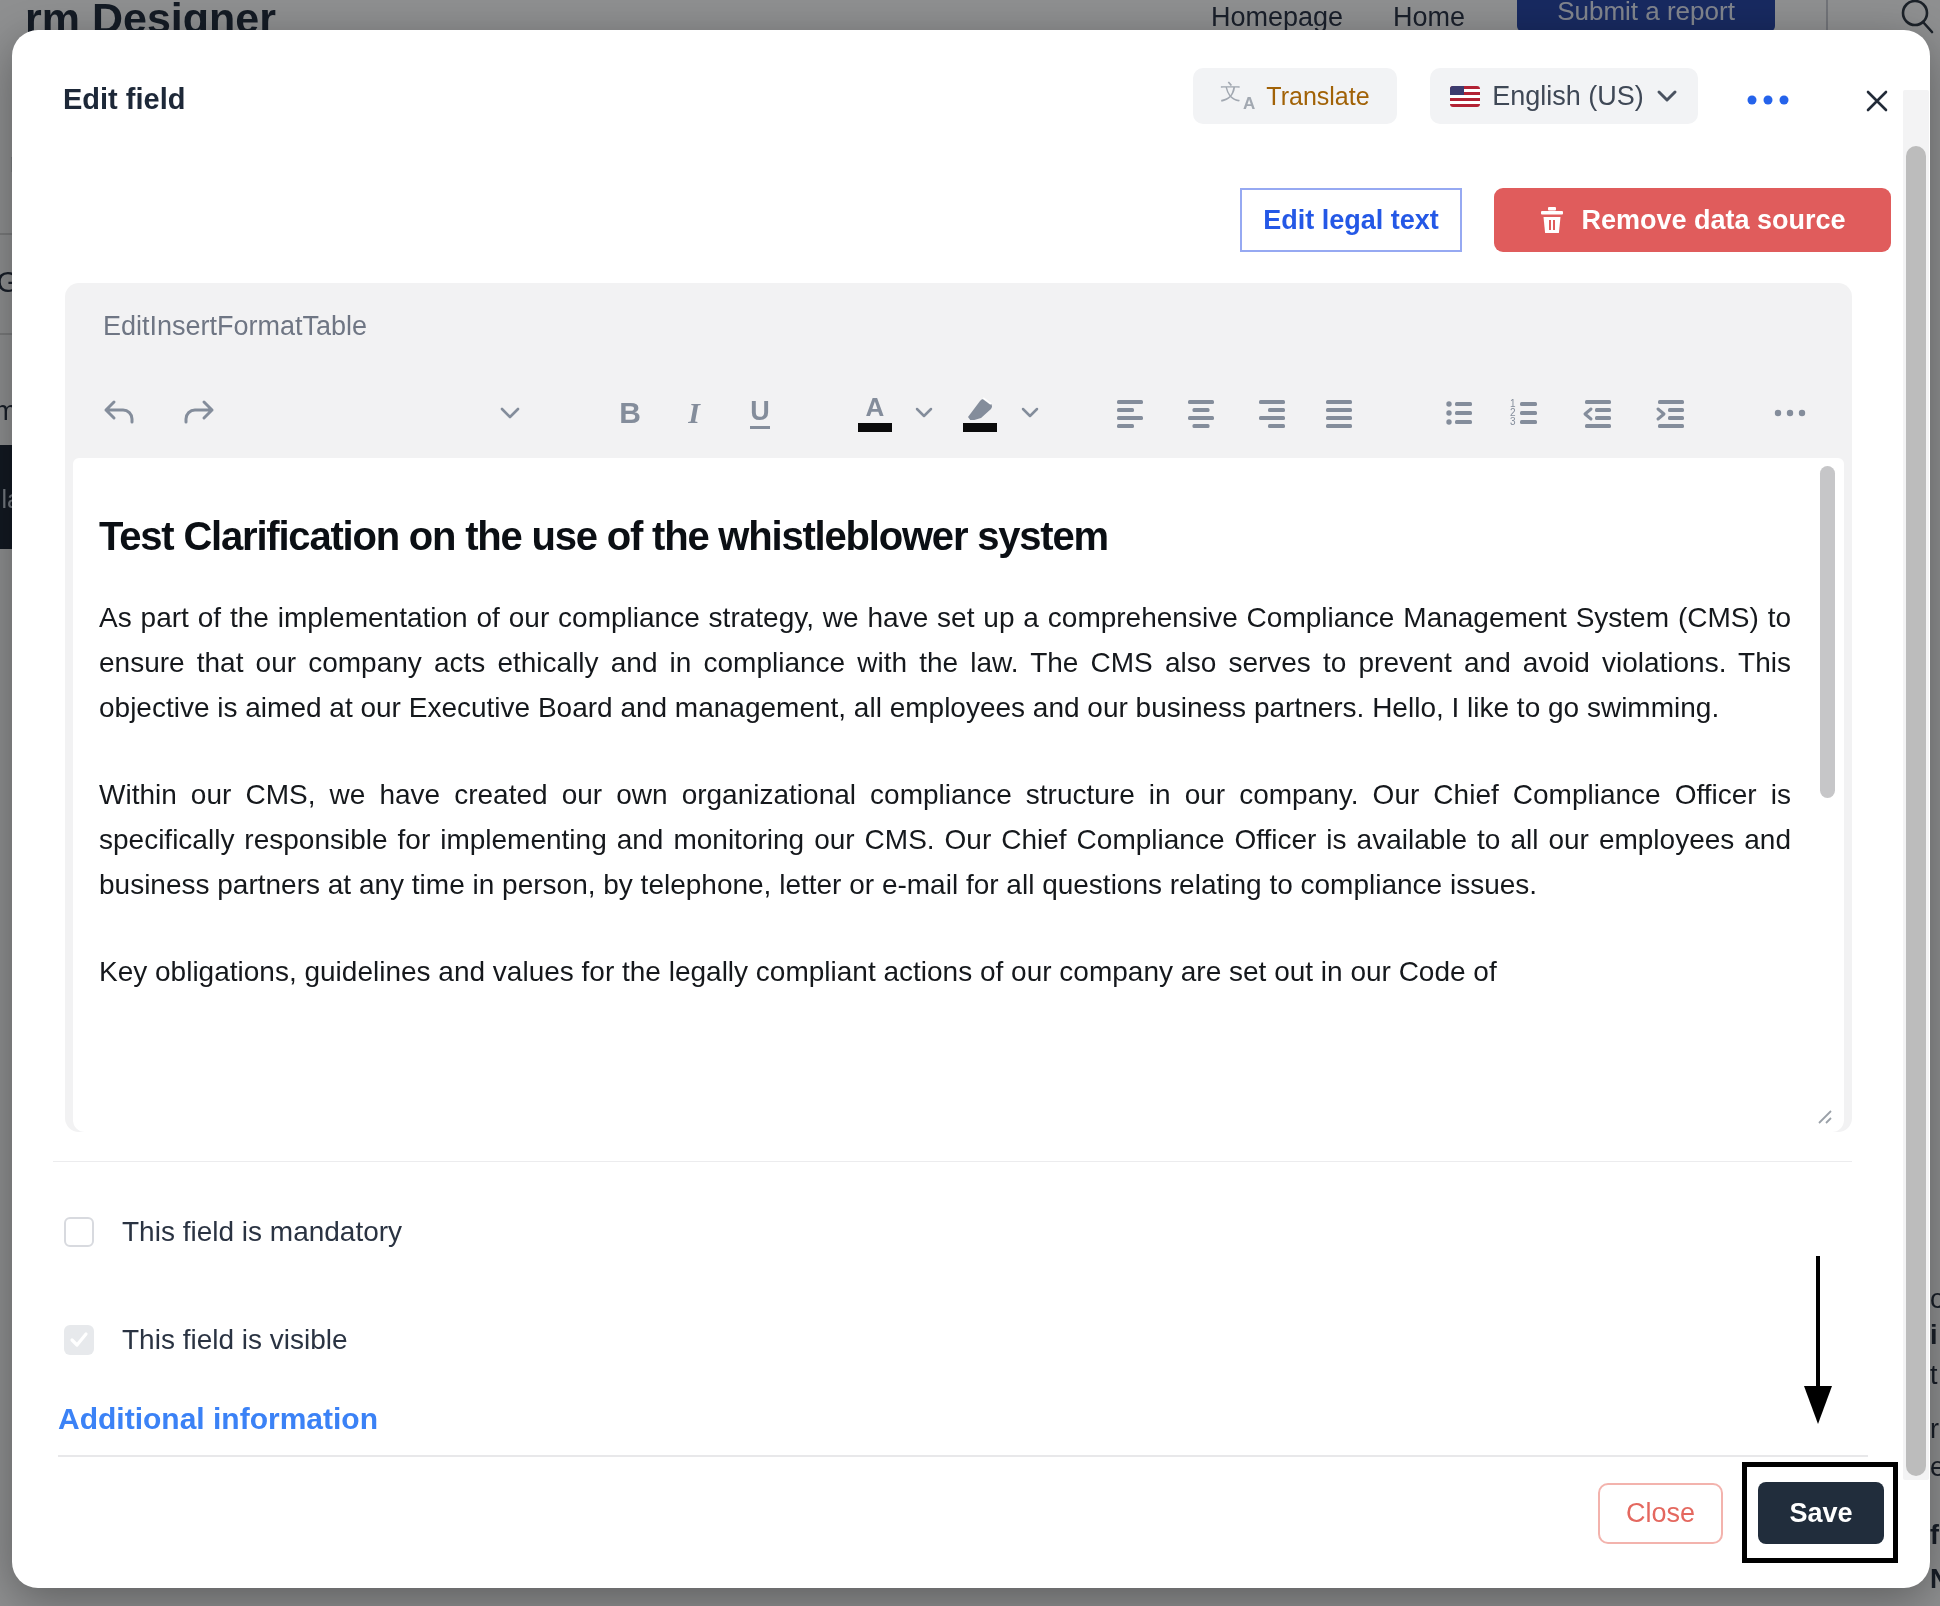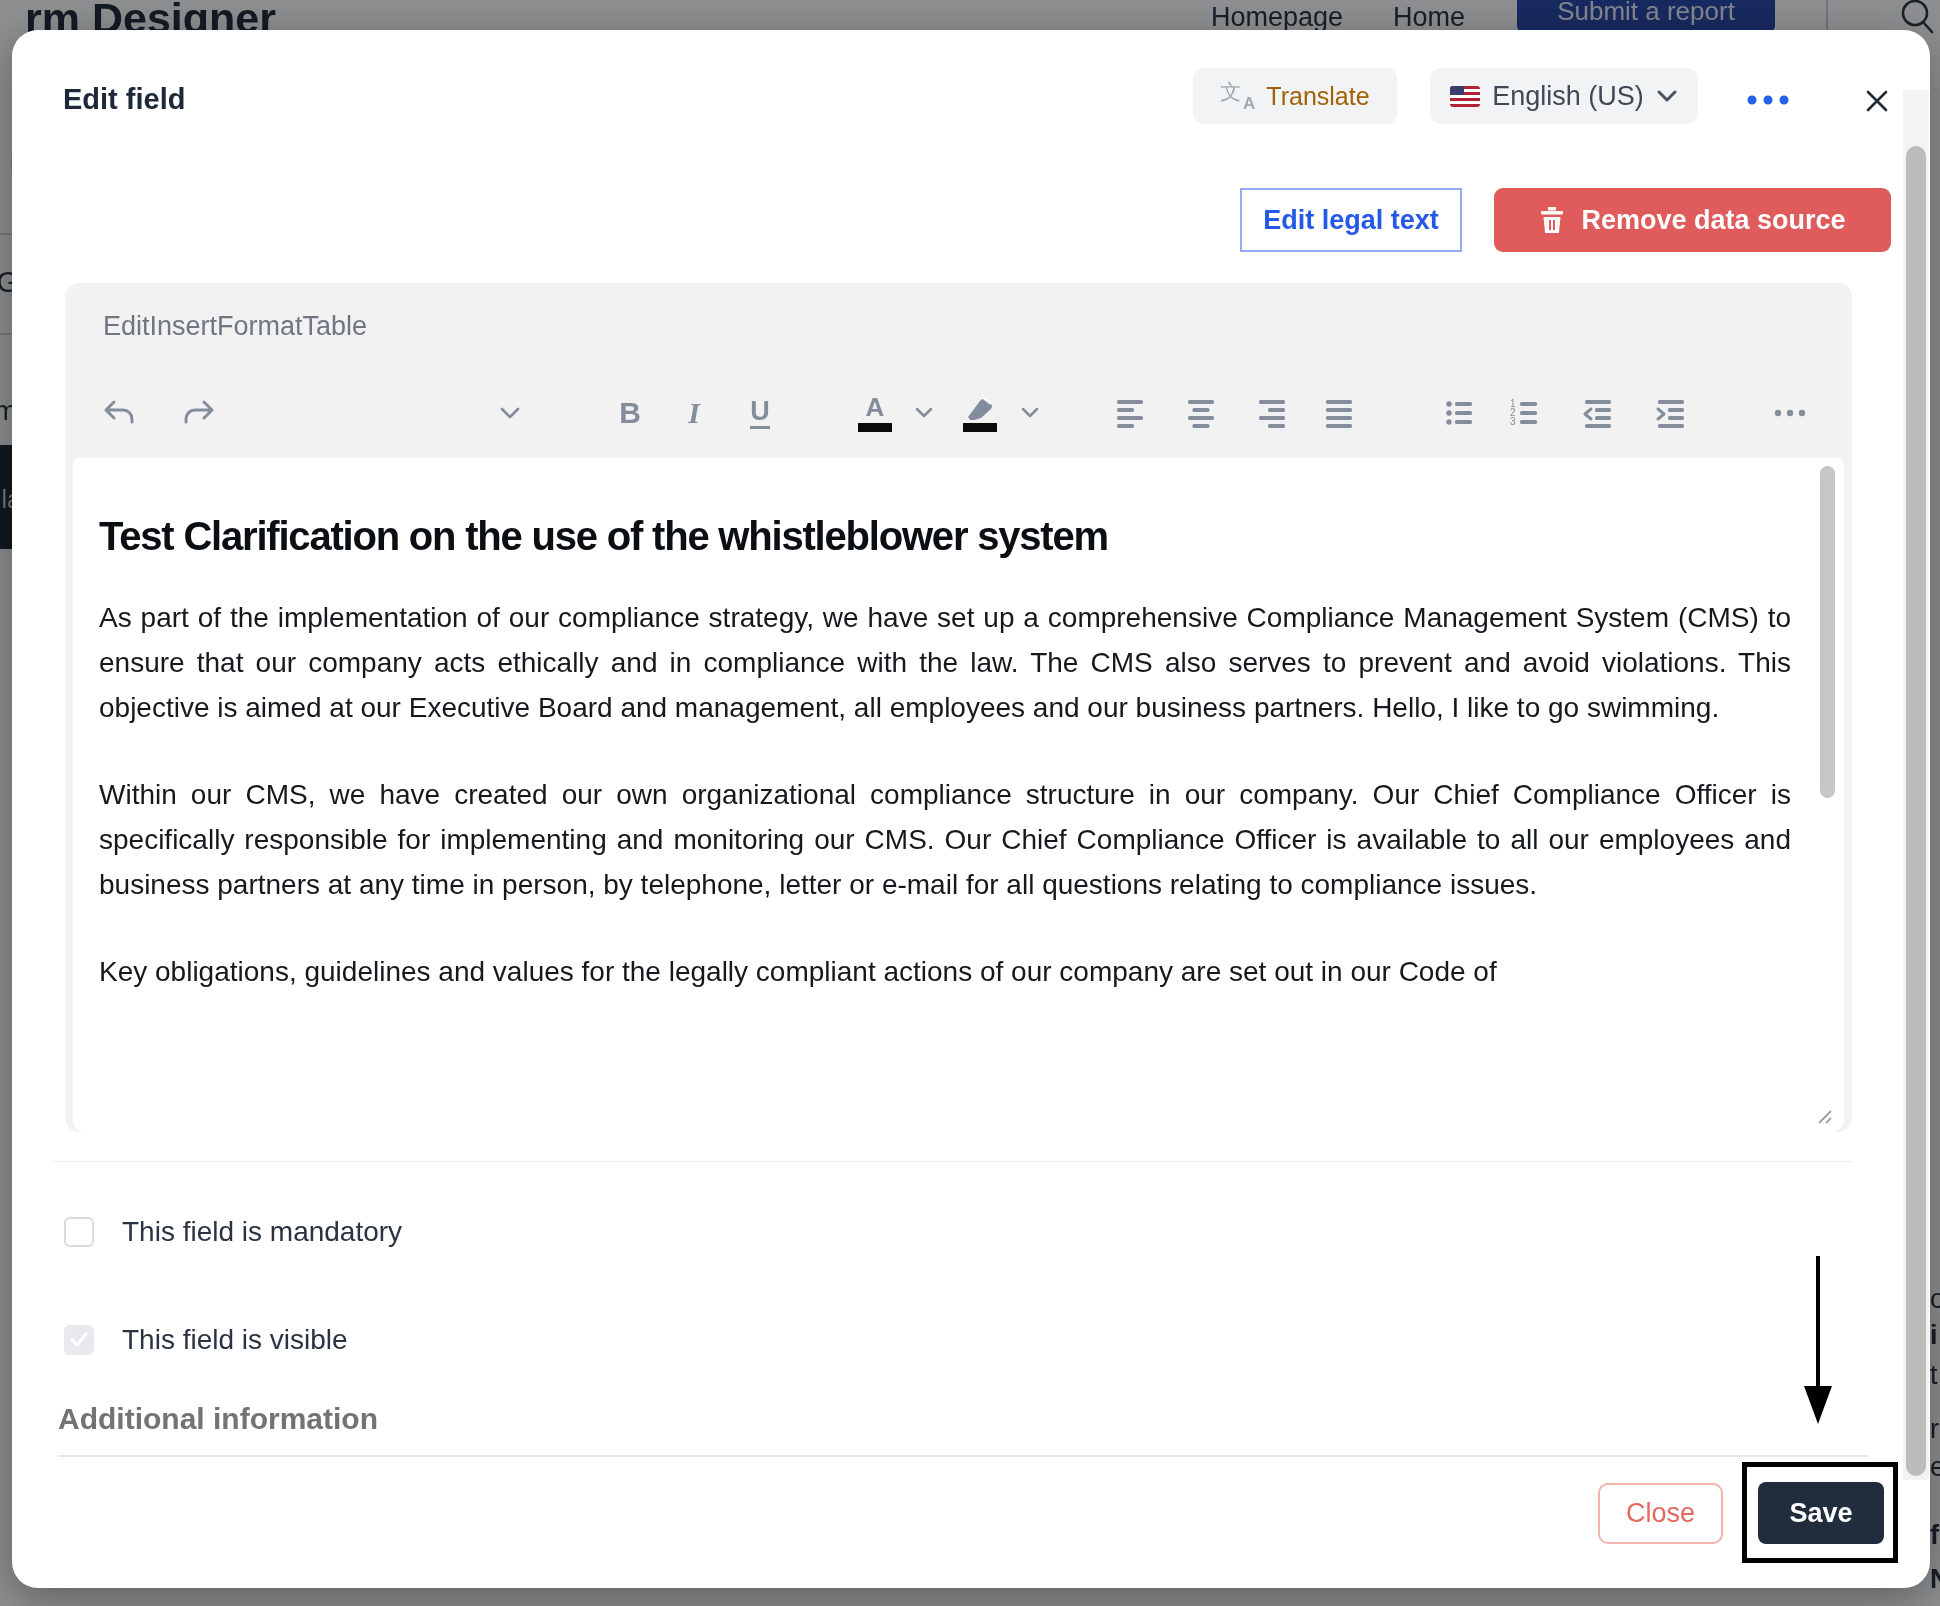--- a/index.html
+++ b/index.html
@@ -66,21 +66,21 @@
   .ed-text p{margin:0 0 42px 0;font-size:28px;line-height:45px;text-align:justify;color:#15181c}
   .ed-scroll{position:absolute;right:9px;top:8px;width:15px;height:332px;border-radius:8px;background:#c6c6c8}
   .resize-h{position:absolute;right:10px;bottom:6px}
   .ed-divider{position:absolute;left:41px;top:1131px;width:1799px;height:1px;background:#ececee}
 
   
   .cb-box{position:absolute;left:52px;width:30px;height:30px;border-radius:6px;box-sizing:border-box;cursor:pointer}
   .cb-empty{border:2px solid #d8dadf;background:#fff}
   .cb-checked{background:#e7e9ec;display:flex;align-items:center;justify-content:center}
   .cb-label{position:absolute;left:110px;font-size:28px;color:#2a3342;line-height:30px;white-space:nowrap}
-  .section-h{position:absolute;left:46px;top:1372px;font-size:30px;font-weight:700;color:#737373}
+  .section-h{position:absolute;left:46px;top:1372px;font-size:30px;font-weight:700;color:#3b82f6}
   .divider2{position:absolute;left:46px;top:1425px;width:1810px;height:2px;background:#e8e8ea}
 
   
   .btn-close{position:absolute;left:1586px;top:1453px;width:125px;height:61px;border-radius:10px;background:#fff;
              border:2px solid #f3b3ad;color:#e4685f;font-size:27px;font-weight:500}
   .btn-save{position:absolute;left:1746px;top:1452px;width:126px;height:62px;border-radius:8px;background:#212d3c;
             color:#fff;font-size:27px;font-weight:600}
   .annot-box{position:absolute;left:1730px;top:1432px;width:156px;height:101px;border:5px solid #000;box-sizing:border-box;z-index:6;pointer-events:none}
   .annot-arrow{position:absolute;left:1784px;top:1222px;z-index:6;pointer-events:none}
 

